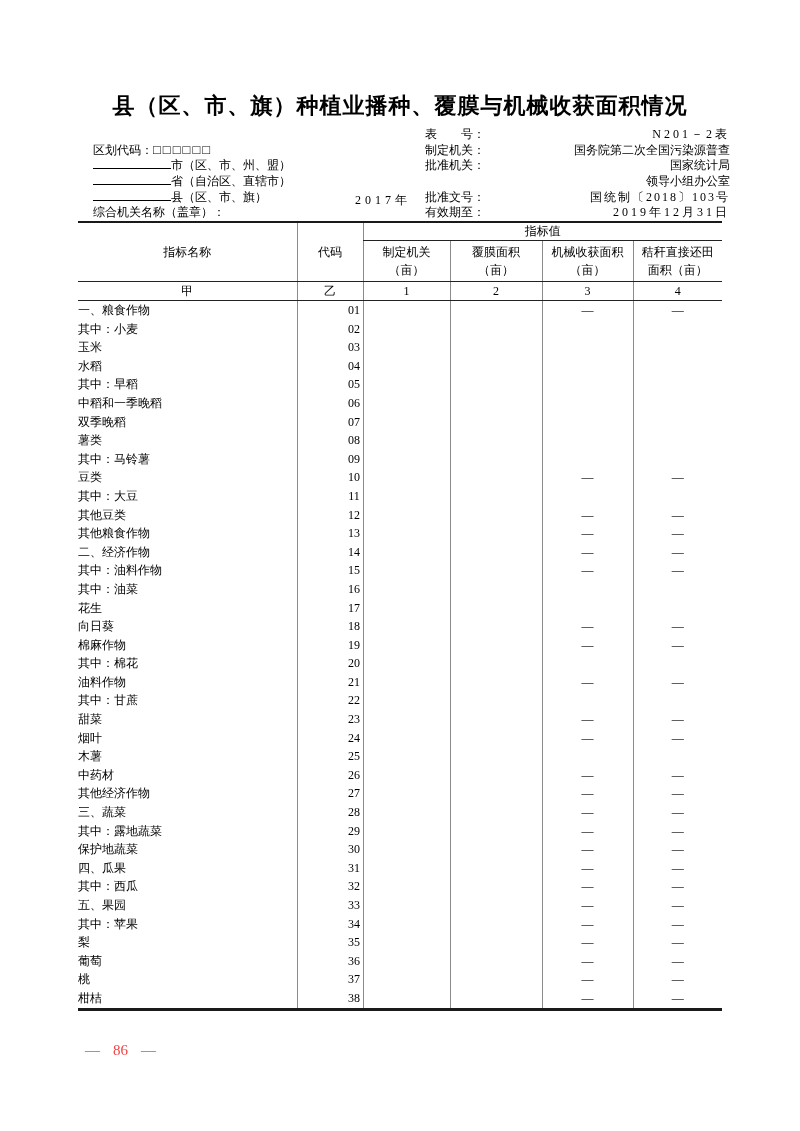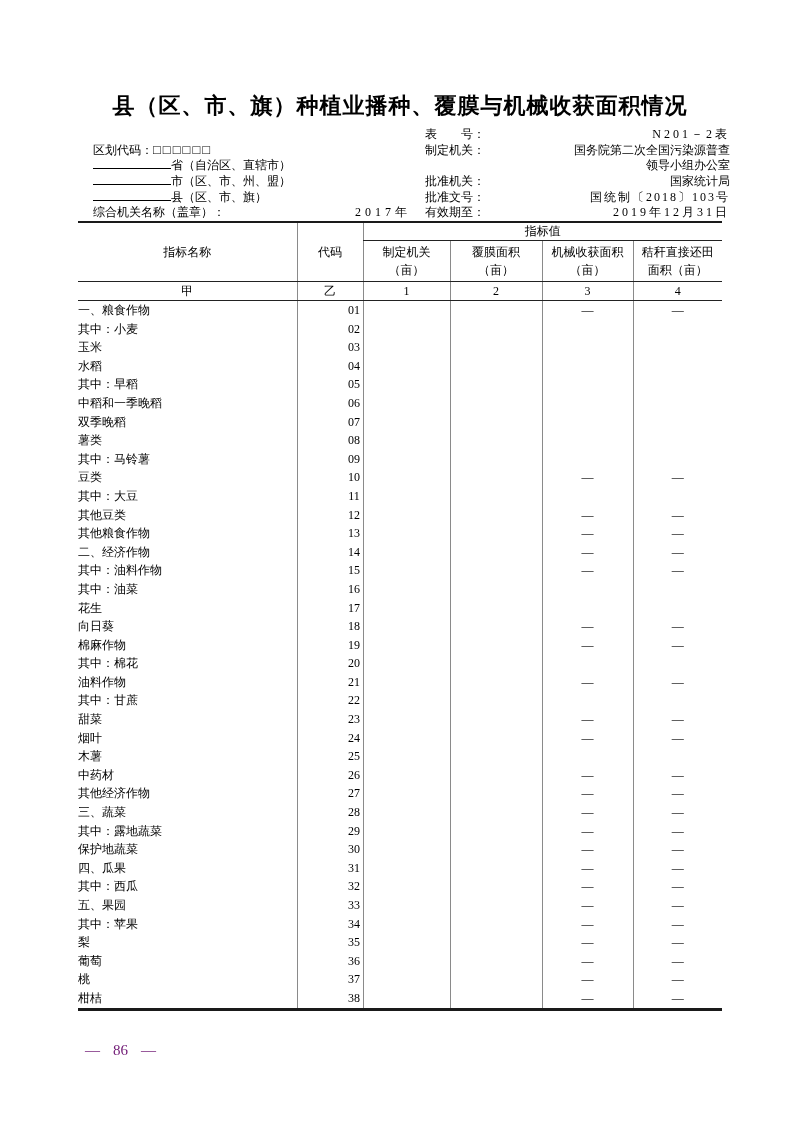--- a/index.html
+++ b/index.html
@@ -30,21 +30,21 @@
     position: absolute;
     top: 127px; left: 85px;
     width: 637px;
     font-size: 12px;
     margin-left: 8px;
   }
   .meta-row { display: flex; height: 15.7px; line-height: 15.7px; align-items: flex-end; }
   .m-left  { width: 332px; position: relative; white-space: nowrap; }
   .m-label { width: 62px; white-space: nowrap; }
   .m-value { flex: 1; text-align: right; white-space: nowrap; }
-  .m-year  { position: absolute; right: 14px; bottom: 0; letter-spacing: 4px; font-family: Liberation Serif, serif; }
+  .m-year  { position: absolute; right: 14px; bottom: 12px; letter-spacing: 4px; font-family: Liberation Serif, serif; }
   .blank {
     display: inline-block;
     width: 78px; height: 12px;
     border-bottom: 1px solid #000;
     vertical-align: baseline;
   }
   .boxes { font-size: 13px; letter-spacing: 2px; }
   .ls2 { letter-spacing: 2px; }
   .ls3 { letter-spacing: 3px; }
 
@@ -75,21 +75,21 @@
   .ind1 { padding-left: 20px; }
   .ind2 { padding-left: 55px; }
   .ind3 { padding-left: 67px; }
   .ind4 { padding-left: 103px; }
 
   
   .footer {
     position: absolute;
     top: 1042px; left: 85px;
     font-size: 15px;
-    color: #701a75;
+    color: #ef4444;
   }
   .footer span { display: inline-block; }
   .footer .f-num { margin: 0 13px; }
 </style>
 </head>
 <body>
 
 <div class="page">
 
   <div class="title">县（区、市、旗）种植业播种、覆膜与机械收获面积情况</div>
@@ -99,28 +99,28 @@
       <div class="m-left"></div>
       <div class="m-label">表　　号：</div>
       <div class="m-value ls3">N201－2表</div>
     </div>
     <div class="meta-row">
       <div class="m-left"><span>区划代码：</span><span class="boxes">□□□□□□</span></div>
       <div class="m-label">制定机关：</div>
       <div class="m-value">国务院第二次全国污染源普查</div>
     </div>
     <div class="meta-row">
+      <div class="m-left"><span class="blank"></span><span>市（区、市、州、盟）</span></div>
+      <div class="m-label">批准机关：</div>
+      <div class="m-value">国家统计局</div>
+    </div>
+    <div class="meta-row">
       <div class="m-left"><span class="blank"></span><span>省（自治区、直辖市）</span></div>
       <div class="m-label"></div>
       <div class="m-value">领导小组办公室</div>
-    </div>
-    <div class="meta-row">
-      <div class="m-left"><span class="blank"></span><span>市（区、市、州、盟）</span></div>
-      <div class="m-label">批准机关：</div>
-      <div class="m-value">国家统计局</div>
     </div>
     <div class="meta-row">
       <div class="m-left"><span class="blank"></span><span>县（区、市、旗）</span></div>
       <div class="m-label">批准文号：</div>
       <div class="m-value ls2">国统制〔2018〕103号</div>
     </div>
     <div class="meta-row">
       <div class="m-left"><span>综合机关名称（盖章）：</span><span class="m-year">2017年</span></div>
       <div class="m-label">有效期至：</div>
       <div class="m-value ls3">2019年12月31日</div>

